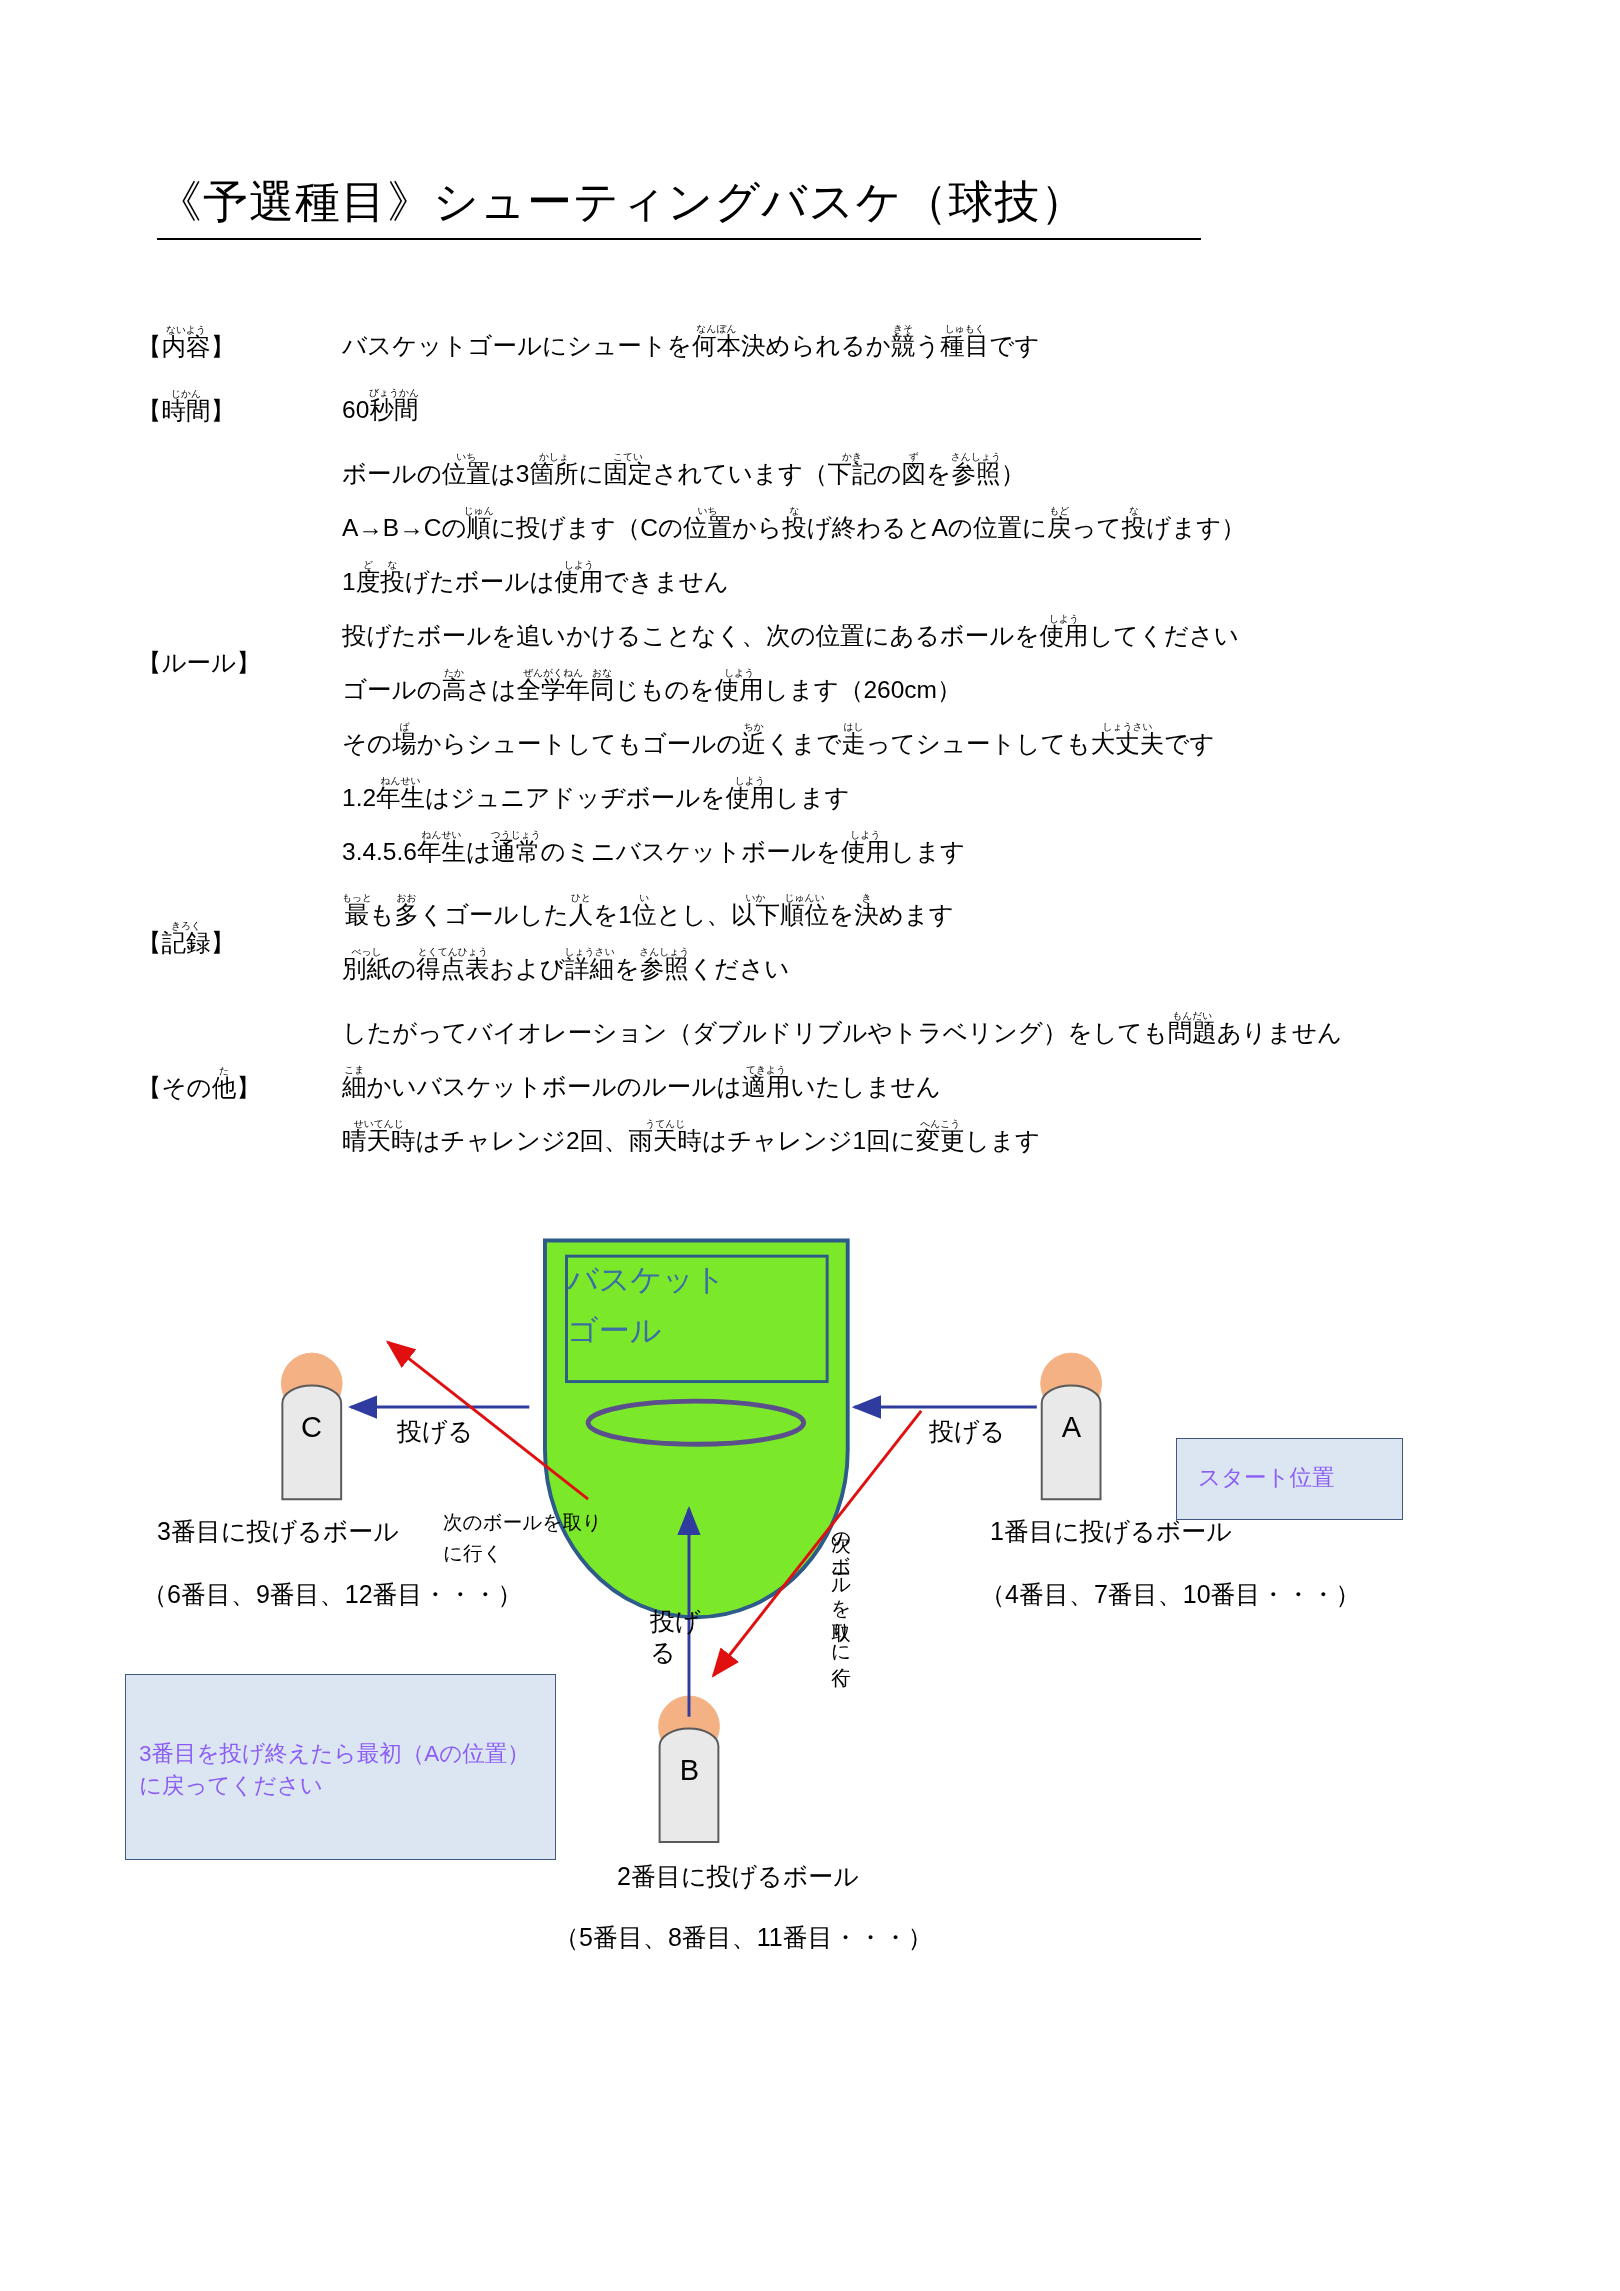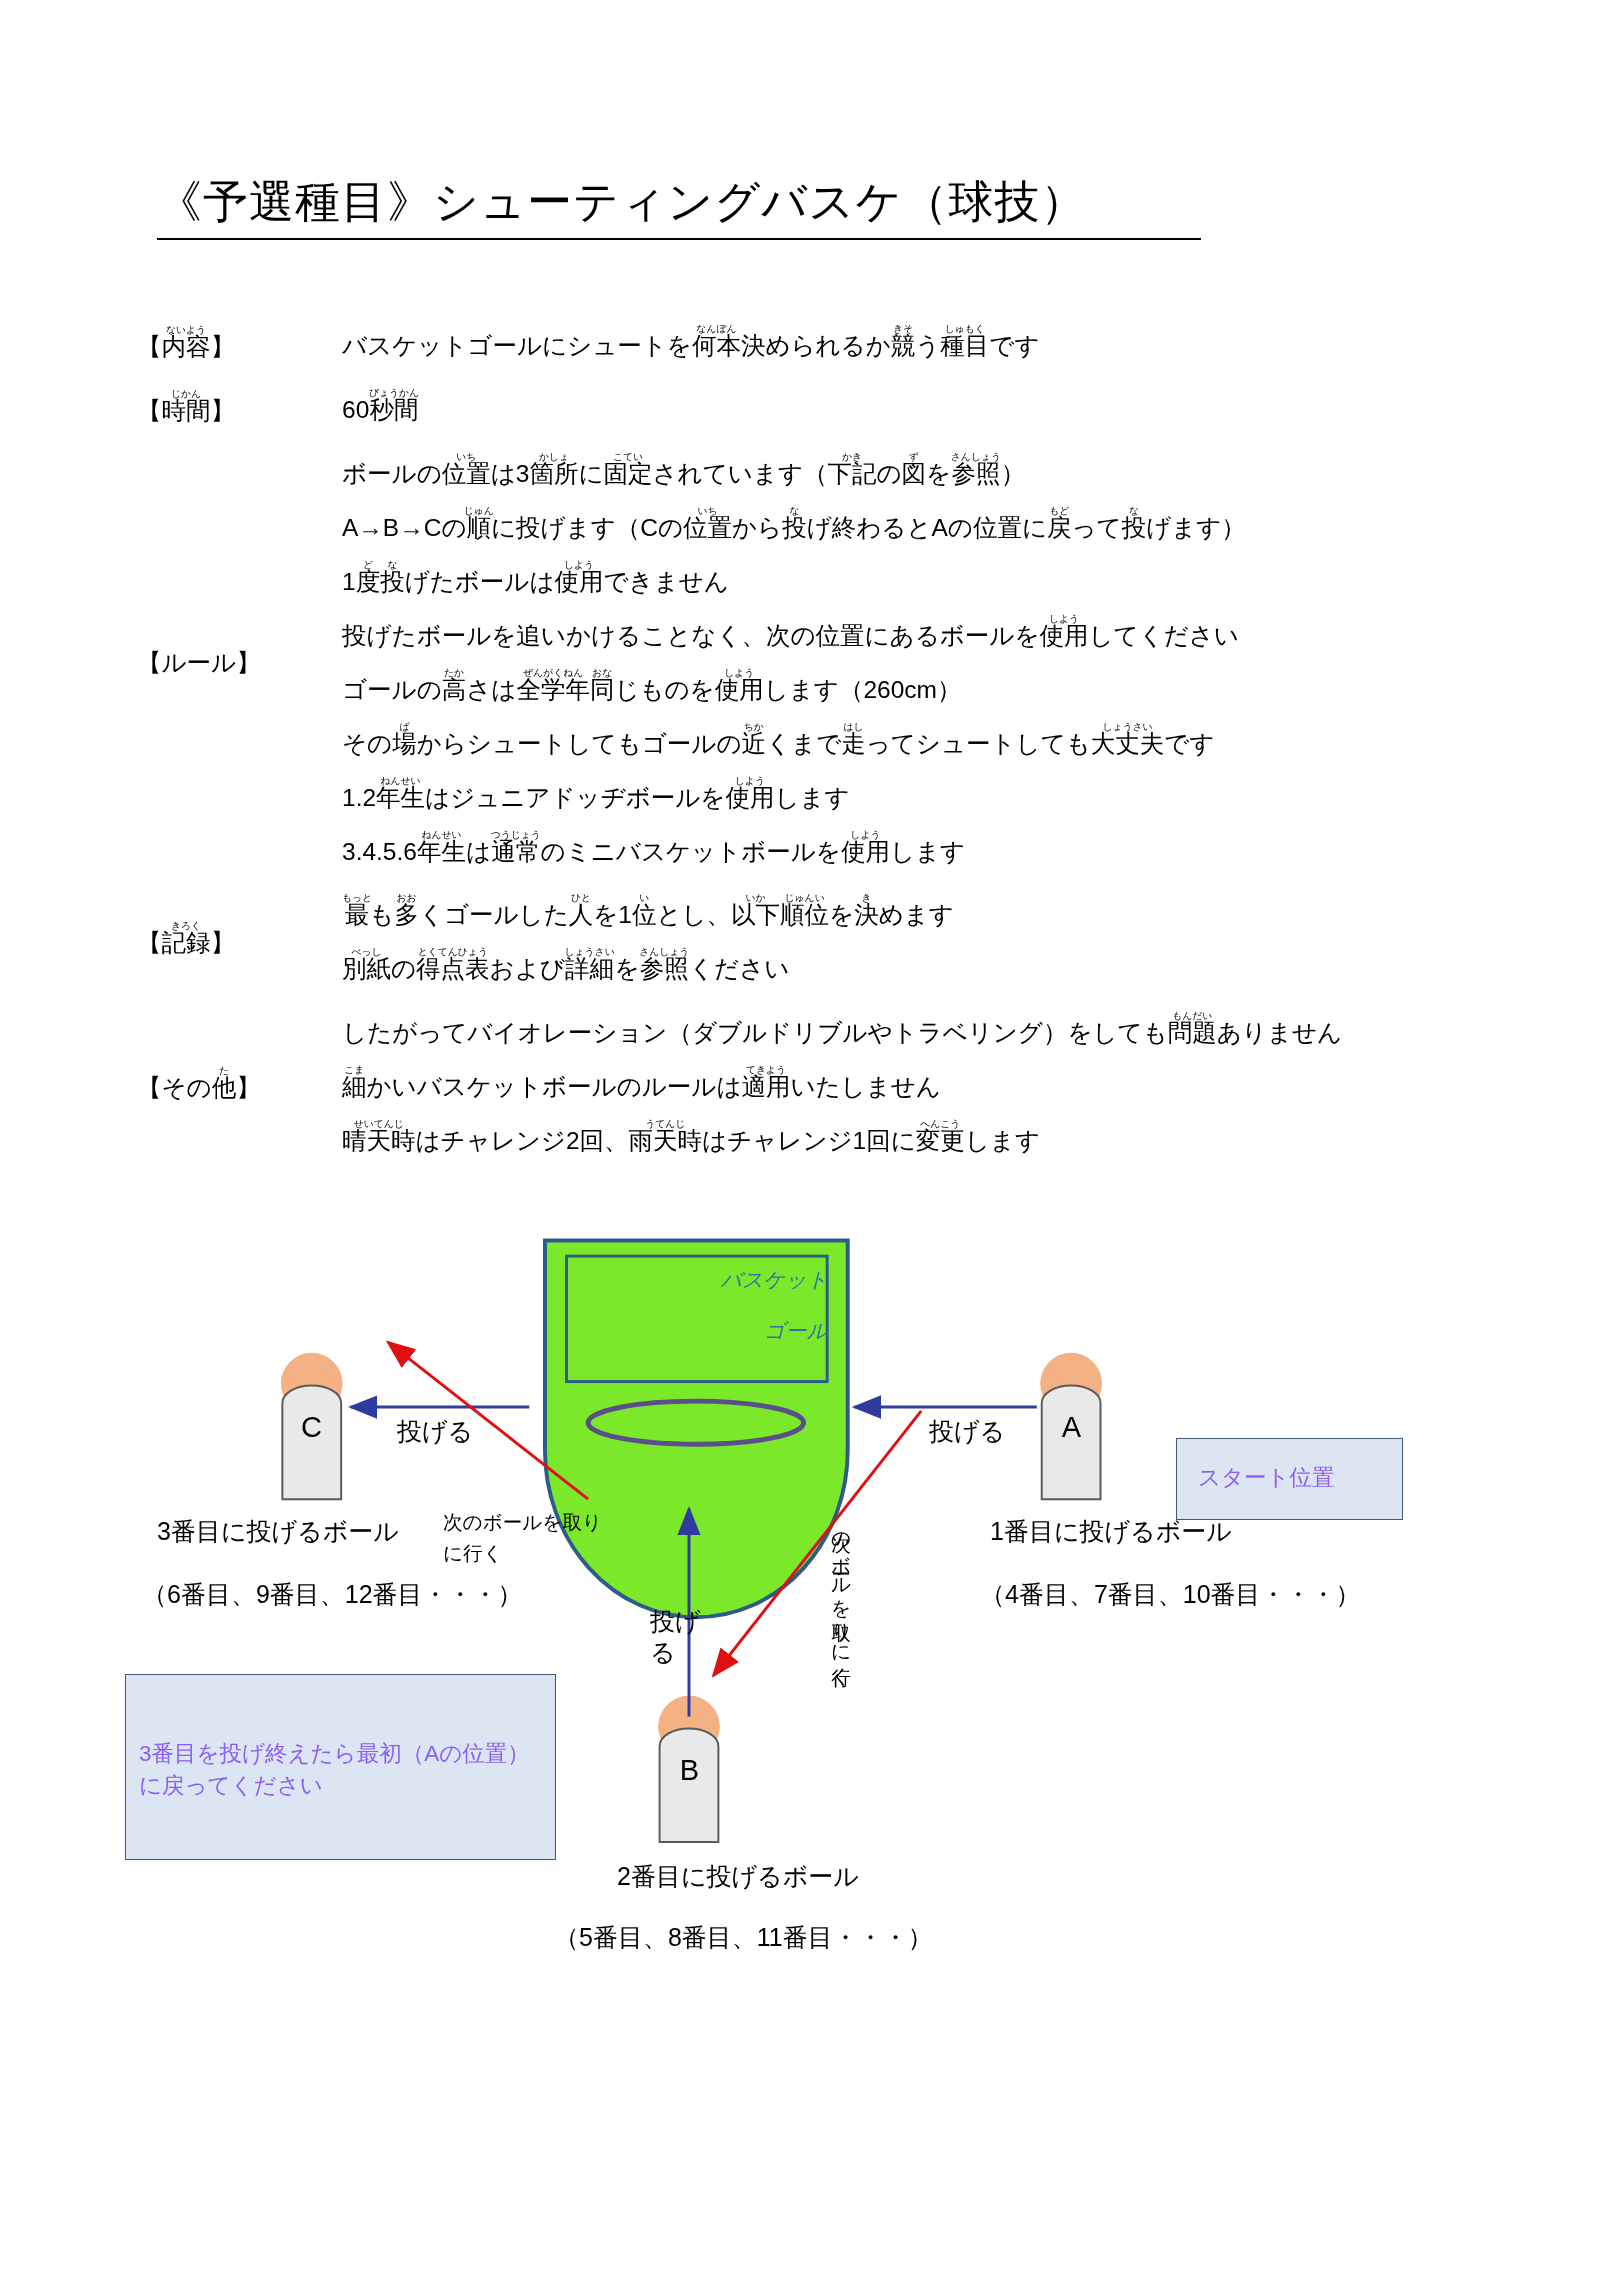--- a/index.html
+++ b/index.html
@@ -102,25 +102,24 @@
   }
   .box-text {
     position: absolute;
     color: #8b5cf6;
     font-size: 22.5px;
     line-height: 32px;
   }
   .goal-label {
     position: absolute;
     color: #3b6ea5;
-    font-size: 21px;
+    font-size: 31px;
     line-height: 51px;
-    text-align: right;
+    text-align: left;
     width: 100%;
-    font-style: italic;
   }
   .vert {
     position: absolute;
     writing-mode: vertical-rl;
     font-size: 19.6px;
     line-height: 25.5px;
     white-space: nowrap;
   }
   .person-letter {
     position: absolute;

